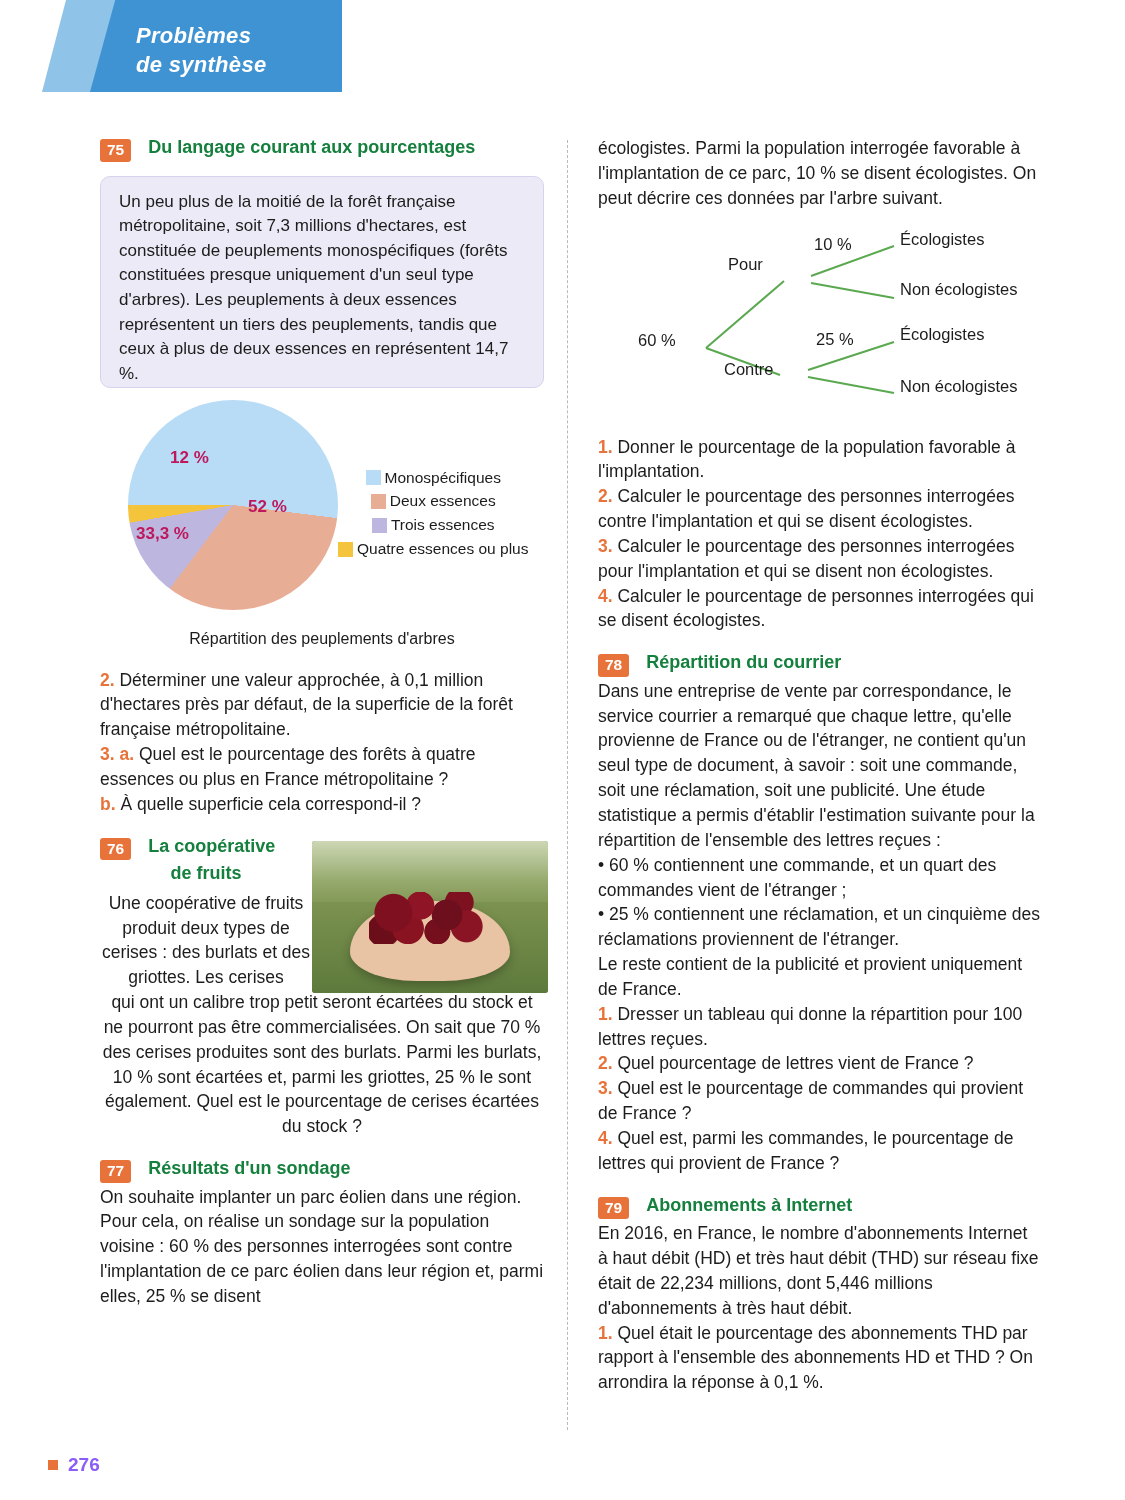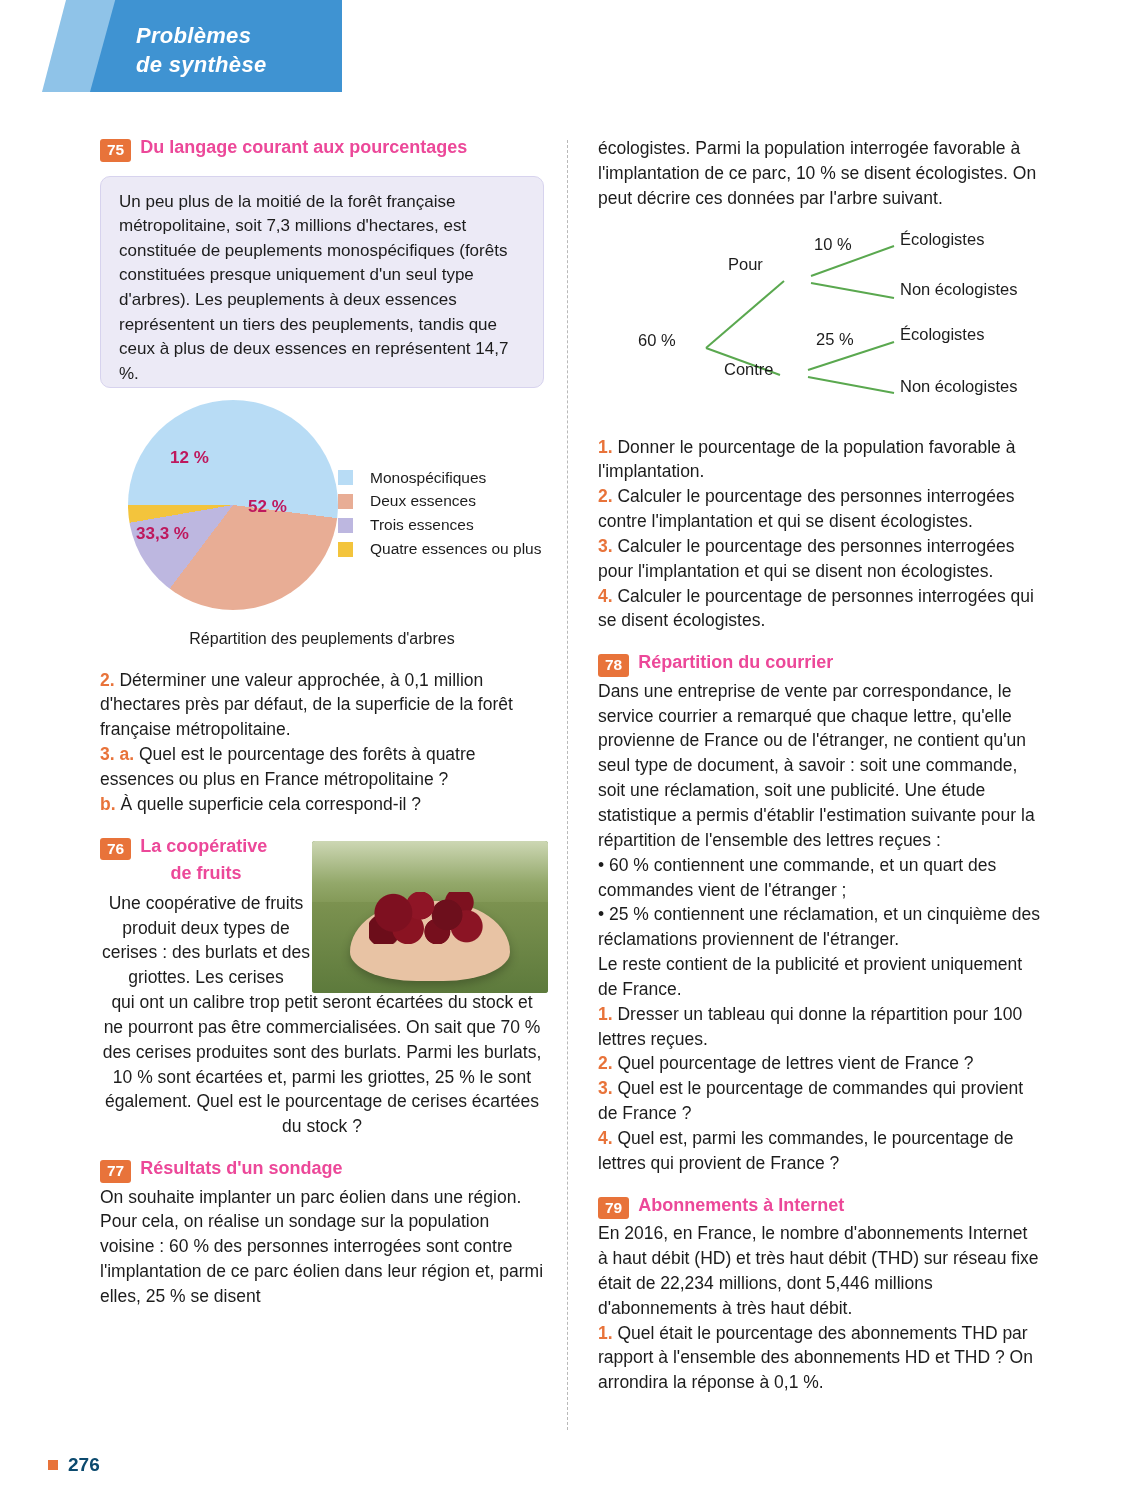--- a/index.html
+++ b/index.html
@@ -64,36 +64,36 @@
     position: absolute;
     left: 567px; top: 140px;
     width: 0; height: 1290px;
     border-left: 1px dashed #b9b9b9;
   }
 
   
   .ex-head {
     display: flex;
     align-items: flex-start;
-    gap: 9px;
+    gap: 17px;
     margin: 0 0 2px 0;
   }
   .ex-num {
     background: #e8733a;
     color: #fff;
     font-weight: bold;
     font-size: 15.5px;
     padding: 3px 7px 4px 7px;
     border-radius: 3px;
     line-height: 1;
     margin-top: 3px;
     flex: 0 0 auto;
   }
   .ex-title {
-    color: #ec4899;
+    color: #15803d;
     font-weight: bold;
     font-size: 18px;
     line-height: 1.25;
   }
   p { margin: 0 0 0 0; }
   .body-text { margin-top: 2px; }
   .qnum { color: #e8733a; font-weight: bold; }
 
   
   .quote-box {
@@ -135,21 +135,21 @@
   .lbl-52  { left: 148px; top: 95px; }
   .lbl-333 { left: 36px;  top: 122px; }
   .lbl-12  { left: 70px;  top: 46px; }
 
   .legend {
     position: absolute;
     left: 238px; top: 68px;
     font-size: 15.5px;
     line-height: 1.28;
   }
-  .legend-row { display: flex; align-items: center; gap: 17px; margin-bottom: 4px; }
+  .legend-row { display: flex; align-items: center; gap: 4px; margin-bottom: 4px; justify-content: center; }
   .swatch { width: 15px; height: 15px; flex: 0 0 auto; }
   .sw1 { background: #b8dcf5; }
   .sw2 { background: #e8ad95; }
   .sw3 { background: #bdb7e0; }
   .sw4 { background: #f3c43c; }
 
   .chart-caption {
     position: absolute;
     left: 0; top: 228px;
     width: 444px;
@@ -224,21 +224,21 @@
   .t-eco2 { left: 302px; top: 98px; }
   .t-non2 { left: 302px; top: 150px; }
 
   
   .footer {
     position: absolute;
     left: 48px; bottom: 24px;
     display: flex; align-items: center; gap: 10px;
   }
   .footer .dot { width: 10px; height: 10px; background: #e8733a; }
-  .footer .pg { font-weight: bold; font-size: 19px; color: #0c4a6e; }
+  .footer .pg { font-weight: bold; font-size: 19px; color: #8b5cf6; }
 
   .mt6 { margin-top: 6px; }
   .mt10 { margin-top: 10px; }
   .mt18 { margin-top: 18px; }
 </style>
 </head>
 <body>
 
 <div class="banner">
   <div class="shape-light"></div>

